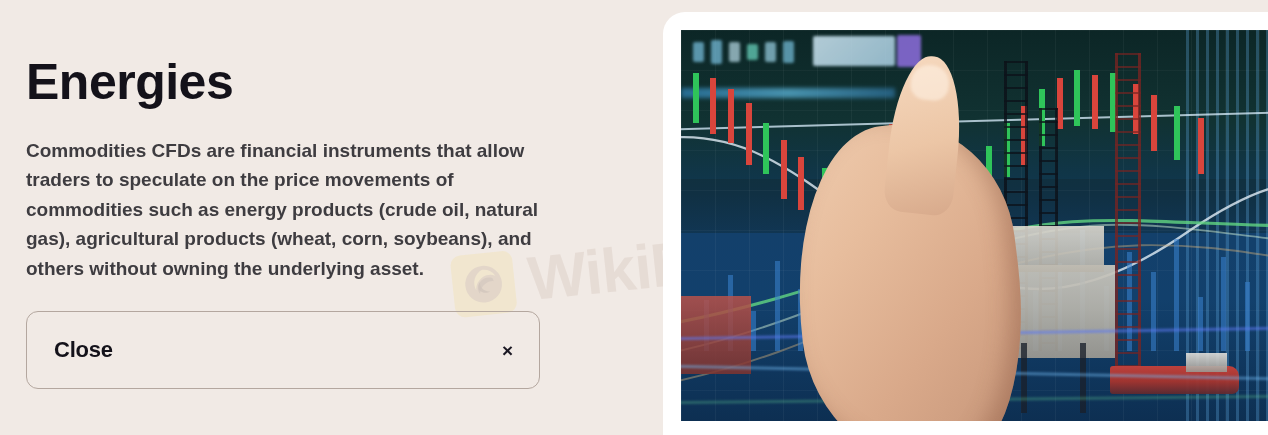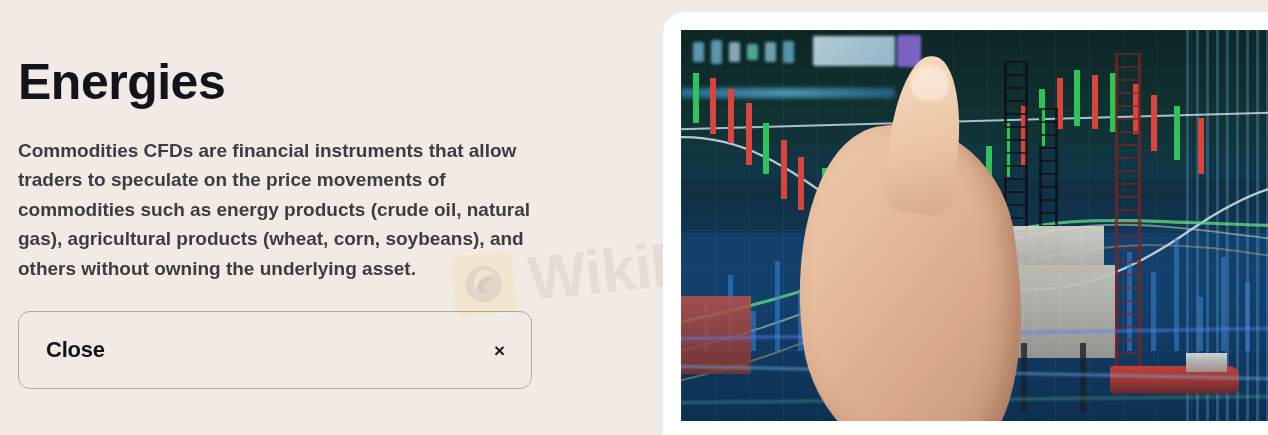--- a/index.html
+++ b/index.html
@@ -14,21 +14,21 @@
   #page {
     position: relative;
     width: 1268px;
     height: 435px;
     background: #f1eae5;
   }
 
   
   .left-col {
     position: absolute;
-    left: 0; top: 0;
+    left: 8px; top: 0;
     width: 663px;
     height: 307px;
     padding: 0;
     z-index: 3;
   }
 
   .section-title {
     position: absolute;
     left: 18px;
     top: 55px;

